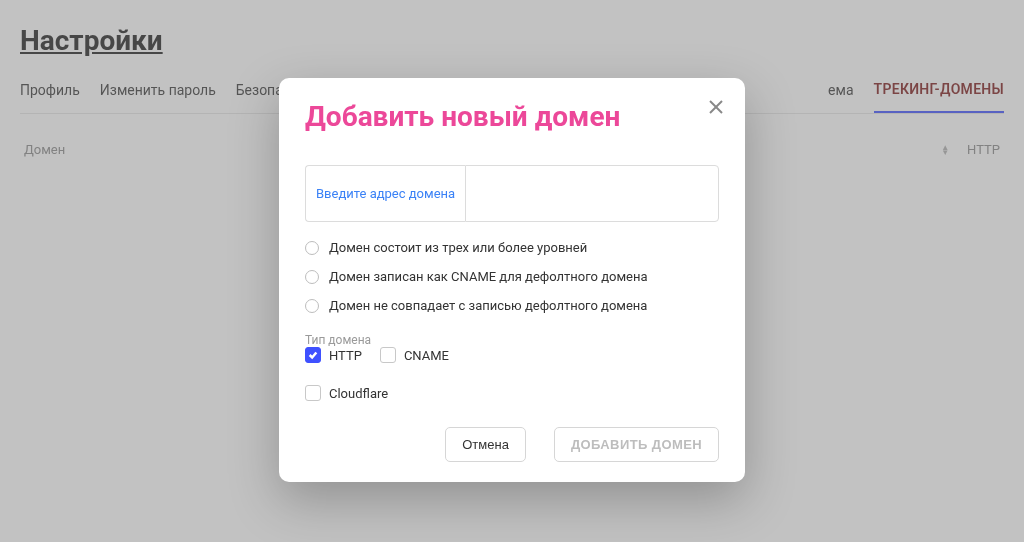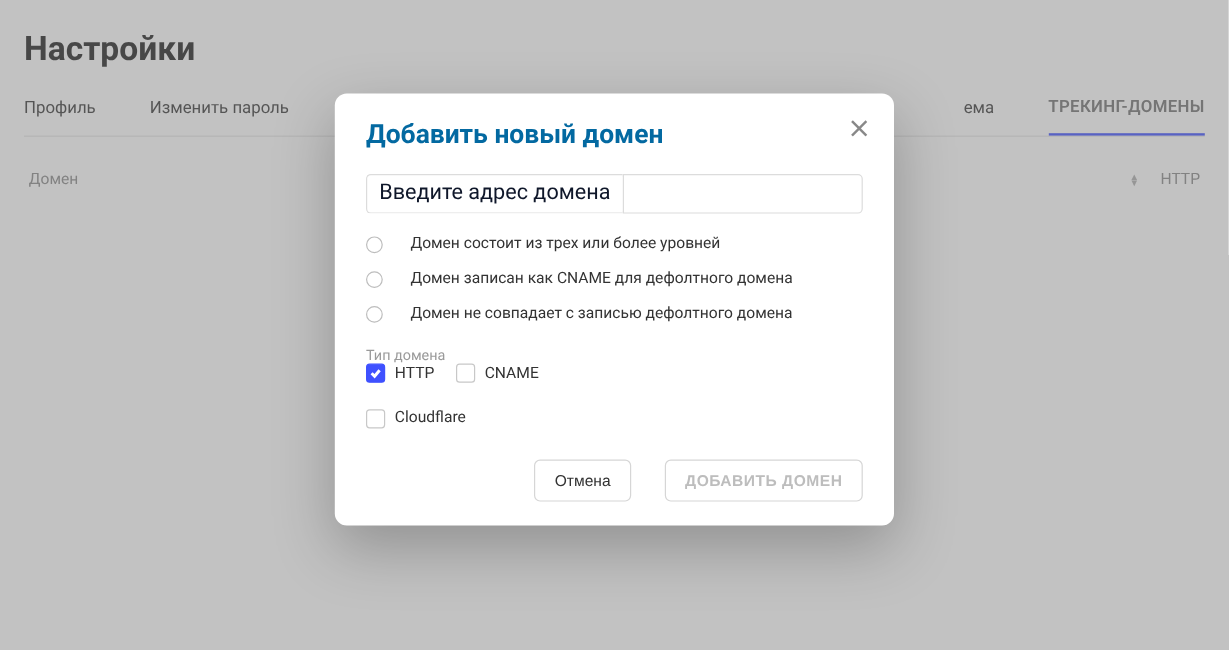--- a/index.html
+++ b/index.html
@@ -1,48 +1,48 @@
 <!DOCTYPE html>
 <html><head>
 <meta charset="utf-8">
 <style>
   * { box-sizing: border-box; margin: 0; padding: 0; }
   html, body { width: 1024px; height: 542px; font-family: -apple-system, BlinkMacSystemFont, "Segoe UI", Roboto, Arial, sans-serif; background: #fff; color: #1f1f1f; overflow: hidden; }
   .page { width: 1024px; height: 542px; position: relative; }
   .bg { width: 100%; height: 100%; padding: 24px 20px 0 20px; }
-  .page-title { font-size: 28px; font-weight: 700; margin-bottom: 24px; }
-  .tabs { display: flex; align-items: center; gap: 45px; border-bottom: 1px solid #e6e6e6; font-size: 14px; color: #3a3a3a; }
+  .page-title { font-size: 28px; font-weight: 700; margin-bottom: 24px; text-decoration: underline; }
+  .tabs { display: flex; align-items: center; gap: 20px; border-bottom: 1px solid #e6e6e6; font-size: 14px; color: #3a3a3a; }
   .tab { padding-bottom: 14px; cursor: pointer; white-space: nowrap; }
-  .tab.active { color: #737373; border-bottom: 2px solid #3f51ff; font-weight: 600; letter-spacing: .3px; }
+  .tab.active { color: #7f1d1d; border-bottom: 2px solid #3f51ff; font-weight: 600; letter-spacing: .3px; }
   .table-head { display: flex; align-items: center; justify-content: space-between; padding: 28px 4px 0 4px; color: #8a8a8a; font-size: 13px; gap: 38px; }
   .th-right { display: flex; align-items: center; gap: 18px; }
   .sort-icon { display: inline-flex; flex-direction: column; line-height: 5px; font-size: 8px; color: #b0b0b0; }
 
   .overlay { position: absolute; inset: 0; background: rgba(120,120,120,0.45); display: flex; align-items: flex-start; justify-content: center; }
   .modal { margin-top: 78px; width: 466px; background: #fff; border-radius: 10px; box-shadow: 0 18px 50px rgba(0,0,0,.25); padding: 22px 26px 20px 26px; position: relative; }
-  .modal-title { font-size: 22px; font-weight: 700; color: #0369a1; margin-bottom: 20px; }
+  .modal-title { font-size: 28px; font-weight: 700; color: #ec4899; margin-bottom: 32px; }
   .close-btn { position: absolute; top: 18px; right: 18px; width: 22px; height: 22px; display: flex; align-items: center; justify-content: center; color: #888; cursor: pointer; background: none; border: none; font-size: 18px; }
   .close-btn svg { width: 14px; height: 14px; stroke: #888; stroke-width: 2; }
 
   .input-wrap { display: flex; margin-bottom: 18px; }
-  .input-prefix { border: 1px solid #dcdcdc; border-right: none; padding: 4px 10px; font-size: 18px; color: #0f172a; border-radius: 4px 0 0 4px; background: #fff; }
+  .input-prefix { border: 1px solid #dcdcdc; border-right: none; padding: 20px 10px; font-size: 13px; color: #3b82f6; border-radius: 4px 0 0 4px; background: #fff; }
   .domain-input { flex: 1; border: 1px solid #dcdcdc; border-radius: 0 4px 4px 0; padding: 8px 10px; font-size: 13px; outline: none; }
 
   .radio-list { display: flex; flex-direction: column; gap: 14px; margin-bottom: 20px; }
-  .radio-row { display: flex; align-items: center; gap: 23px; font-size: 13px; color: #333; }
+  .radio-row { display: flex; align-items: center; gap: 10px; font-size: 13px; color: #333; }
   .radio { width: 14px; height: 14px; border: 1.5px solid #bdbdbd; border-radius: 50%; flex-shrink: 0; }
 
   .section-label { font-size: 12px; color: #9a9a9a; }
   .check-row { display: flex; align-items: center; gap: 18px; margin-bottom: 22px; }
   .check-item { display: flex; align-items: center; gap: 8px; font-size: 13px; color: #333; }
   .cbox { width: 16px; height: 16px; border: 1.5px solid #c8c8c8; border-radius: 3px; display: flex; align-items: center; justify-content: center; flex-shrink: 0; }
   .cbox.checked { background: #3f51ff; border-color: #3f51ff; }
   .cbox.checked svg { width: 10px; height: 10px; stroke: #fff; stroke-width: 3; fill: none; }
 
-  .cf-row { display: flex; align-items: flex-start; gap: 8px; font-size: 13px; color: #333; margin-bottom: 26px; }
+  .cf-row { display: flex; align-items: center; gap: 8px; font-size: 13px; color: #333; margin-bottom: 26px; }
 
   .footer { display: flex; justify-content: flex-end; gap: 28px; }
   .btn { font-size: 13px; padding: 9px 16px; border-radius: 5px; cursor: pointer; border: 1px solid #d6d6d6; background: #fff; color: #333; }
   .btn.primary-disabled { color: #bdbdbd; letter-spacing: .4px; cursor: default; font-weight: bold; }
 </style>
 </head>
 <body>
 <div class="page">
   <div class="bg">
     <h1 class="page-title">Настройки</h1>

